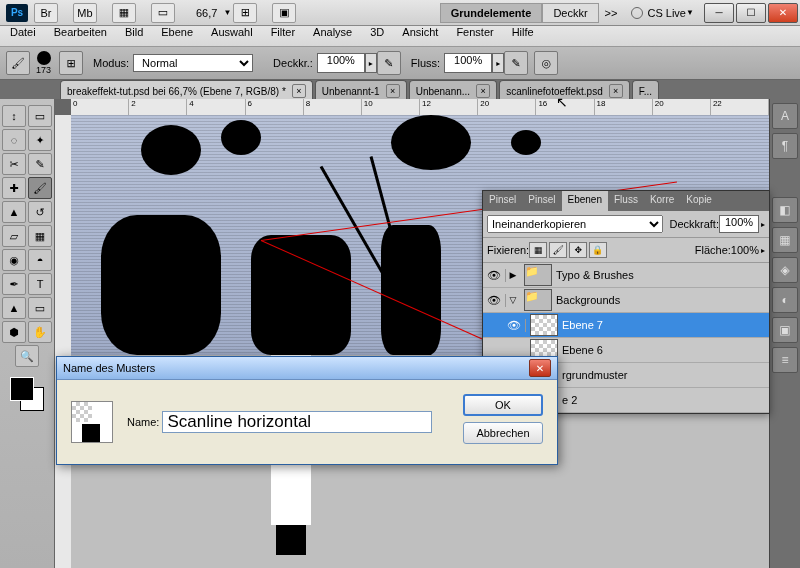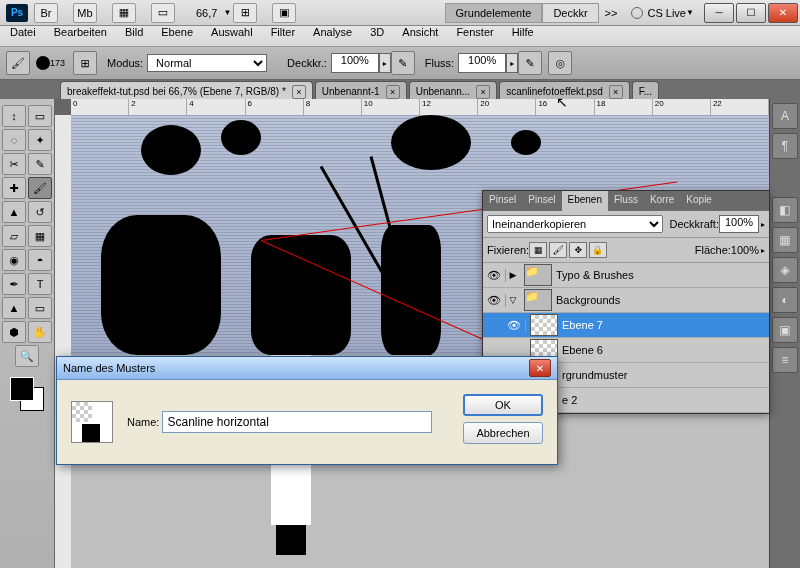--- a/index.html
+++ b/index.html
@@ -5,40 +5,40 @@
   html,body{margin:0;padding:0;font-family:Tahoma,Arial,sans-serif;font-size:11px;color:#000;background:#c0c0c0;overflow:hidden}
   .window{width:800px;height:568px;background:#fde047;position:relative}
   
   .titlebar{height:25px;background:linear-gradient(#e6e6e6,#d0d0d0);display:flex;align-items:center;border-bottom:1px solid #888}
   .titlebar .ps{width:22px;height:18px;background:#001e36;color:#31a8ff;font-weight:bold;display:flex;align-items:center;justify-content:center;margin:0 6px;border-radius:2px;font-size:10px}
   .titlebar .tb-btn{width:22px;height:18px;background:#e8e8e8;border:1px solid #999;margin-right:15px;display:flex;align-items:center;justify-content:center;border-radius:2px;font-size:11px}
   .titlebar .zoom{margin:0 6px;font-size:11px}
   .titlebar .drop{width:10px;font-size:8px}
   .titlebar .spacer{flex:1}
   .titlebar .ws{padding:3px 10px;border:1px solid #999;background:#ddd;font-size:11px}
-  .titlebar .ws.active{background:#b8b8b8;font-weight:normal}
+  .titlebar .ws.active{background:#b8b8b8;font-weight:bold}
   .titlebar .cs{margin:0 8px;display:flex;align-items:center}
   .titlebar .cs .dot{width:10px;height:10px;border:1px solid #666;border-radius:50%;margin-right:4px}
   .winbtn{width:28px;height:18px;border:1px solid #555;margin-right:2px;display:flex;align-items:center;justify-content:center;background:linear-gradient(#f0f0f0,#c8c8c8);border-radius:2px;font-size:10px}
   .winbtn.close{background:linear-gradient(#f08070,#d04020);color:#fff}
   
   .menubar{height:20px;background:linear-gradient(#e6e6e6,#d8d8d8);display:flex;align-items:flex-start;padding-left:10px;border-bottom:1px solid #999}
   .menubar span{margin-right:18px;font-size:11px}
   
   .optbar{height:32px;background:linear-gradient(#bdbdbd,#a8a8a8);display:flex;align-items:center;padding:0 6px;border-bottom:1px solid #666}
   .optbar .ico{width:22px;height:22px;border:1px solid #777;background:#c8c8c8;margin-right:6px;display:flex;align-items:center;justify-content:center;border-radius:2px;font-size:11px}
-  .optbar .brush{display:flex;align-items:center;margin-right:8px}
+  .optbar .brush{display:flex;flex-direction:column;align-items:center;margin-right:8px}
   .optbar .brush .dot{width:14px;height:14px;background:#000;border-radius:50%}
   .optbar .brush .sz{font-size:9px}
   .optbar label{margin:0 4px;font-size:11px}
   .optbar select,.optbar .num{height:18px;border:1px solid #666;background:#fff;font-size:11px;padding:0 4px}
   .optbar .num{width:38px;text-align:center}
   .optbar .arrow{width:10px;height:18px;border:1px solid #666;background:#ddd;font-size:8px;display:flex;align-items:center;justify-content:center}
   
-  .doctabs{height:22px;background:#6f6f6f;display:flex;align-items:center;padding-left:60px;overflow:hidden}
+  .doctabs{height:22px;background:#6f6f6f;display:flex;align-items:flex-start;padding-left:60px;overflow:hidden}
   .dtab{height:20px;background:#b8b8b8;border:1px solid #555;border-bottom:none;border-radius:4px 4px 0 0;padding:0 6px;display:flex;align-items:center;margin-right:2px;font-size:10px;white-space:nowrap}
   .dtab.active{background:#d0d0d0}
   .dtab .x{margin-left:6px;width:12px;height:12px;border:1px solid #777;border-radius:2px;font-size:9px;display:flex;align-items:center;justify-content:center}
   
   .main{position:absolute;top:99px;left:0;right:0;bottom:0;display:flex}
   .toolbox{width:54px;background:linear-gradient(#c2c2c2,#b0b0b0);border-right:1px solid #666;padding-top:6px}
   .toolbox .row{display:flex;justify-content:center;margin-bottom:2px}
   .tool{width:22px;height:20px;border:1px solid #888;background:#c8c8c8;margin:0 1px;display:flex;align-items:center;justify-content:center;font-size:11px;border-radius:2px}
   .tool.active{background:#909090;border-color:#444}
   .toolbox .swatch{margin:10px auto;width:34px;height:34px;position:relative}
@@ -81,21 +81,21 @@
   .layer.nested{padding-left:20px}
   
   .dialog{position:absolute;top:356px;left:56px;width:500px;background:#ece9d8;border:1px solid #2a5fa0;box-shadow:2px 2px 10px #0007}
   .dialog .dtitle{height:22px;background:linear-gradient(#cde3ff,#8fb8ea);display:flex;align-items:center;padding:0 6px;font-size:11px;border-bottom:1px solid #6a8fc0}
   .dialog .dtitle .spacer{flex:1}
   .dialog .dtitle .dclose{width:20px;height:16px;background:linear-gradient(#f08070,#c03018);color:#fff;border:1px solid #803020;border-radius:2px;display:flex;align-items:center;justify-content:center;font-size:10px}
   .dialog .body{padding:14px;display:flex;align-items:center}
   .dialog .preview{width:40px;height:40px;border:1px solid #888;margin-right:14px;position:relative;background:#fff}
   .dialog .preview .pc{position:absolute;top:0;left:0;width:20px;height:20px;background:repeating-conic-gradient(#ccc 0 25%,#fff 0 50%) 0 0/8px 8px}
   .dialog .preview .pb{position:absolute;bottom:0;left:10px;width:18px;height:18px;background:#000}
-  .dialog input[type=text]{width:260px;height:20px;border:1px solid #7a9ac0;padding:0 4px;font-size:12px}
+  .dialog input[type=text]{width:260px;height:20px;border:1px solid #7a9ac0;padding:0 4px;font-size:17px}
   .dialog .btns{margin-left:auto;display:flex;flex-direction:column}
   .dialog button{width:80px;height:22px;margin-bottom:6px;background:linear-gradient(#fdfdfd,#e0e0e0);border:1px solid #7a9ac0;border-radius:3px;font-size:11px}
   .dialog button.default{border:2px solid #3b7bd0}
   
   .cursor{position:absolute;top:94px;left:556px;font-size:14px;color:#000;pointer-events:none}
 </style>
 </head>
 <body>
 
 <div class="window">

